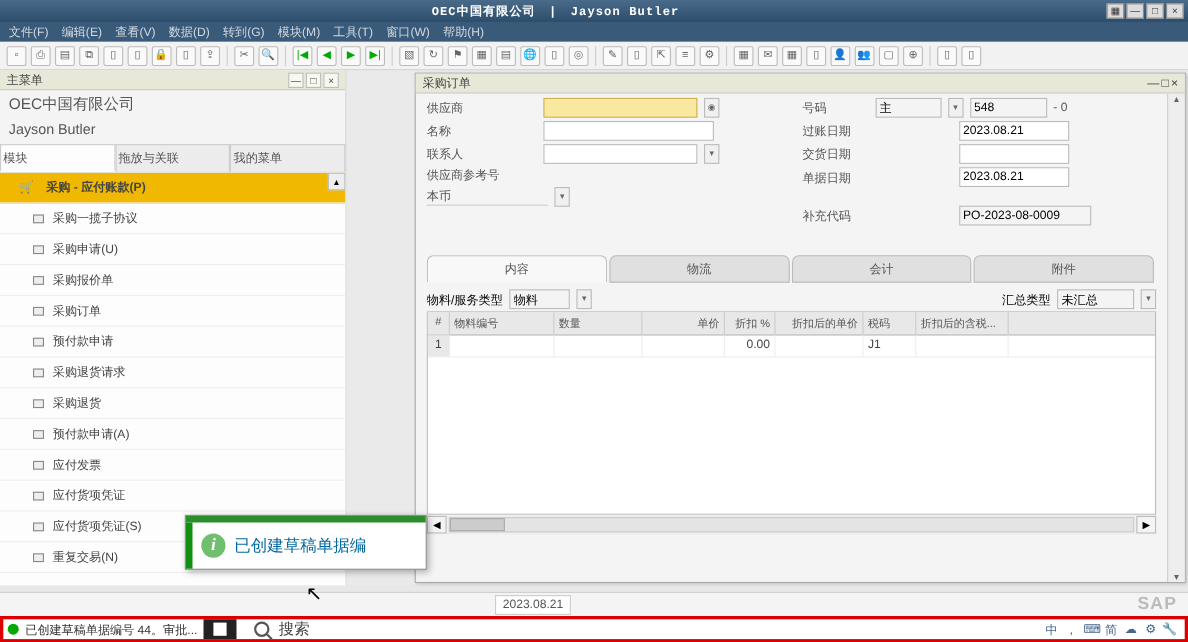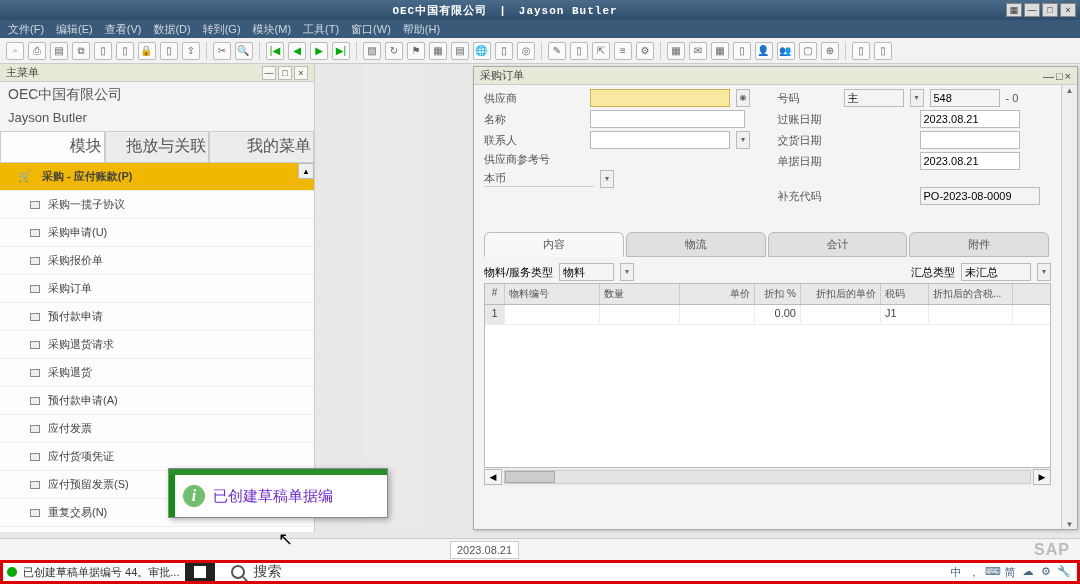--- a/index.html
+++ b/index.html
@@ -10,30 +10,30 @@
 .titlebar .win-controls { display: flex; gap: 2px; }
 .titlebar .win-btn { width: 16px; height: 14px; background: #dcdcdc; border: 1px solid #888; font-size: 9px; line-height: 12px; text-align: center; color: #333; }
 
 .menubar { height: 18px; background: #3a5a7a; color: #d0d8e0; display: flex; align-items: center; font-size: 11px; padding: 0 4px; gap: 4px; }
 .menubar span { padding: 0 4px; cursor: pointer; }
 
 .toolbar { height: 26px; background: #f2f2f2; border-bottom: 1px solid #ccc; display: flex; align-items: center; padding: 0 6px; gap: 4px; }
 .toolbar .tbtn { width: 18px; height: 18px; border: 1px solid #bbb; background: #fafafa; border-radius: 2px; font-size: 10px; text-align: center; line-height: 16px; color: #666; }
 .toolbar .sep { width: 1px; height: 18px; background: #ccc; margin: 0 2px; }
 
-.main { display: flex; height: calc(100% - 64px - 28px - 24px); gap: 48px; }
+.main { display: flex; height: calc(100% - 64px - 28px - 24px); }
 
 .left-panel { width: 315px; background: #f4f4f4; border-right: 1px solid #ccc; display: flex; flex-direction: column; }
 .panel-header { height: 18px; background: #e8e8d8; border-bottom: 1px solid #ccc; font-size: 11px; padding: 2px 6px; display: flex; align-items: center; justify-content: space-between; color: #444; }
 .panel-header .hdr-btns { display: flex; gap: 2px; }
 .panel-header .hdr-btn { width: 14px; height: 14px; background: #f8f8f0; border: 1px solid #bbb; font-size: 9px; text-align: center; line-height: 12px; }
 .company { font-size: 14px; padding: 4px 8px; color: #555; }
 .user { font-size: 13px; padding: 2px 8px 6px; color: #555; }
 .tabs-row { display: flex; border-bottom: 1px solid #ccc; }
-.tab { flex: 1; font-size: 16px; text-align: right; padding: 4px 2px; background: #ececec; border: 1px solid #ccc; border-bottom: none; color: #555; }
+.tab { flex: 1; font-size: 11px; text-align: left; padding: 4px 2px; background: #ececec; border: 1px solid #ccc; border-bottom: none; color: #555; }
 .tab.active { background: #fdfdfd; border-bottom: 1px solid #fdfdfd; }
 
 .tree { flex: 1; overflow: auto; background: #fdfdfd; position: relative; }
 .tree-item { display: flex; align-items: center; font-size: 11px; padding: 6px 8px 6px 30px; border-bottom: 1px solid #eee; color: #444; cursor: pointer; gap: 8px; }
 .tree-item.selected { background: #f0b800; font-weight: bold; padding-left: 18px; }
 .tree-item .cart-icon { width: 16px; height: 14px; display: inline-block; }
 .tree-item .bullet { width: 10px; height: 8px; border: 1px solid #888; background: #eee; display: inline-block; }
 .tree-scrollbtn { position: absolute; right: 0; width: 16px; height: 16px; background: #eee; border: 1px solid #bbb; font-size: 9px; text-align: center; line-height: 14px; }
 
 .center-gutter { width: 60px; background: #eaeaea; }
@@ -80,21 +80,21 @@
 .grid-body { height: 162px; }
 .grid-hscroll { display: flex; align-items: center; height: 18px; background: #eee; }
 .grid-hscroll .hbtn { width: 18px; height: 16px; border: 1px solid #bbb; background: #f4f4f4; text-align: center; font-size: 9px; line-height: 14px; }
 .grid-hscroll .track { flex: 1; height: 14px; background: #e4e4e4; border: 1px solid #ccc; margin: 0 2px; position: relative; }
 .grid-hscroll .thumb { position: absolute; left: 0; width: 50px; height: 12px; background: #ccc; border: 1px solid #aaa; }
 
 .popup { position: absolute; left: 168px; top: 468px; width: 220px; background: #fff; border: 1px solid #888; box-shadow: 2px 2px 6px rgba(0,0,0,.3); z-index: 10; }
 .popup-bar { height: 6px; background: #2a8f2a; }
 .popup-body { display: flex; align-items: center; padding: 10px 8px; gap: 8px; border-left: 6px solid #118f11; }
 .popup-icon { width: 22px; height: 22px; border-radius: 50%; background: #6fbf6f; color: #fff; text-align: center; line-height: 22px; font-family: Georgia, serif; font-style: italic; font-weight: bold; }
-.popup-text { font-size: 15px; color: #6d28d9; }
+.popup-text { font-size: 15px; color: #0369a1; }
 .cursor { position: absolute; left: 278px; top: 528px; font-size: 18px; color: #000; z-index: 11; pointer-events: none; }
 
 .statusbar { position: absolute; bottom: 24px; left: 0; right: 0; height: 22px; background: #f4f4f4; border-top: 1px solid #ccc; display: flex; align-items: center; font-size: 11px; color: #555; }
 .statusbar .date-box { margin-left: 450px; padding: 2px 6px; border: 1px solid #ccc; background: #fff; }
 .statusbar .sap-logo { position: absolute; right: 10px; font-weight: bold; color: #bbb; font-size: 16px; letter-spacing: 1px; }
 
 .taskbar { position: absolute; bottom: 0; left: 0; right: 0; height: 24px; background: #fff; border: 3px solid #d00; display: flex; align-items: center; font-size: 11px; }
 .green-dot { width: 10px; height: 10px; background: #0a0; border-radius: 50%; margin: 0 4px; }
 .status-l { color: #333; padding-left: 2px; }
 .win-start { width: 30px; height: 18px; background: #222; display: flex; align-items: center; justify-content: center; margin-left: 6px; }
@@ -243,21 +243,21 @@
       <div class="tree-item">
           <span class="bullet"></span>
           <span>应付发票</span>
         </div>
       <div class="tree-item">
           <span class="bullet"></span>
           <span>应付货项凭证</span>
         </div>
       <div class="tree-item">
           <span class="bullet"></span>
-          <span>应付预留发票(S)</span>
+          <span>应付货项凭证(S)</span>
         </div>
       <div class="tree-item">
           <span class="bullet"></span>
           <span>重复交易(N)</span>
         </div>
     </div>
   </div>
 
   <div class="center-gutter"></div>
 

